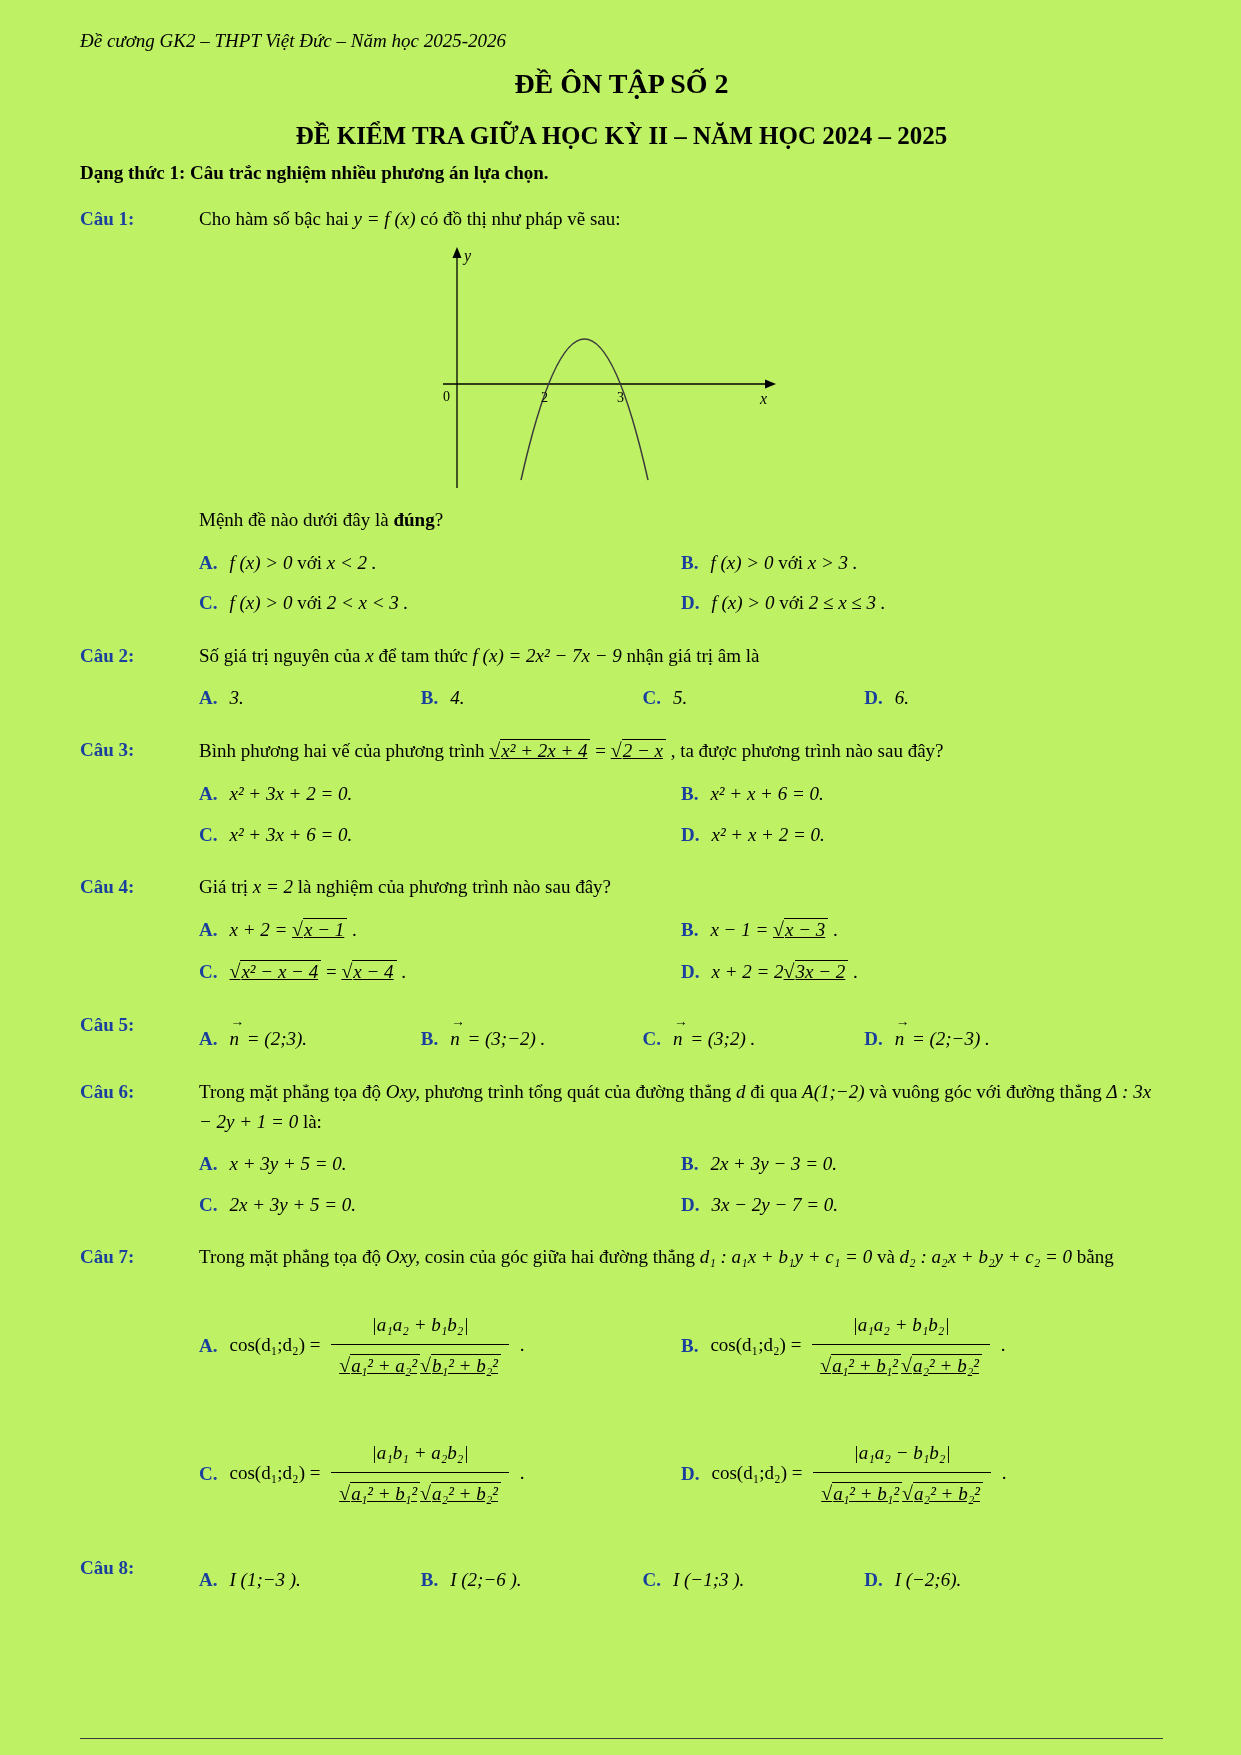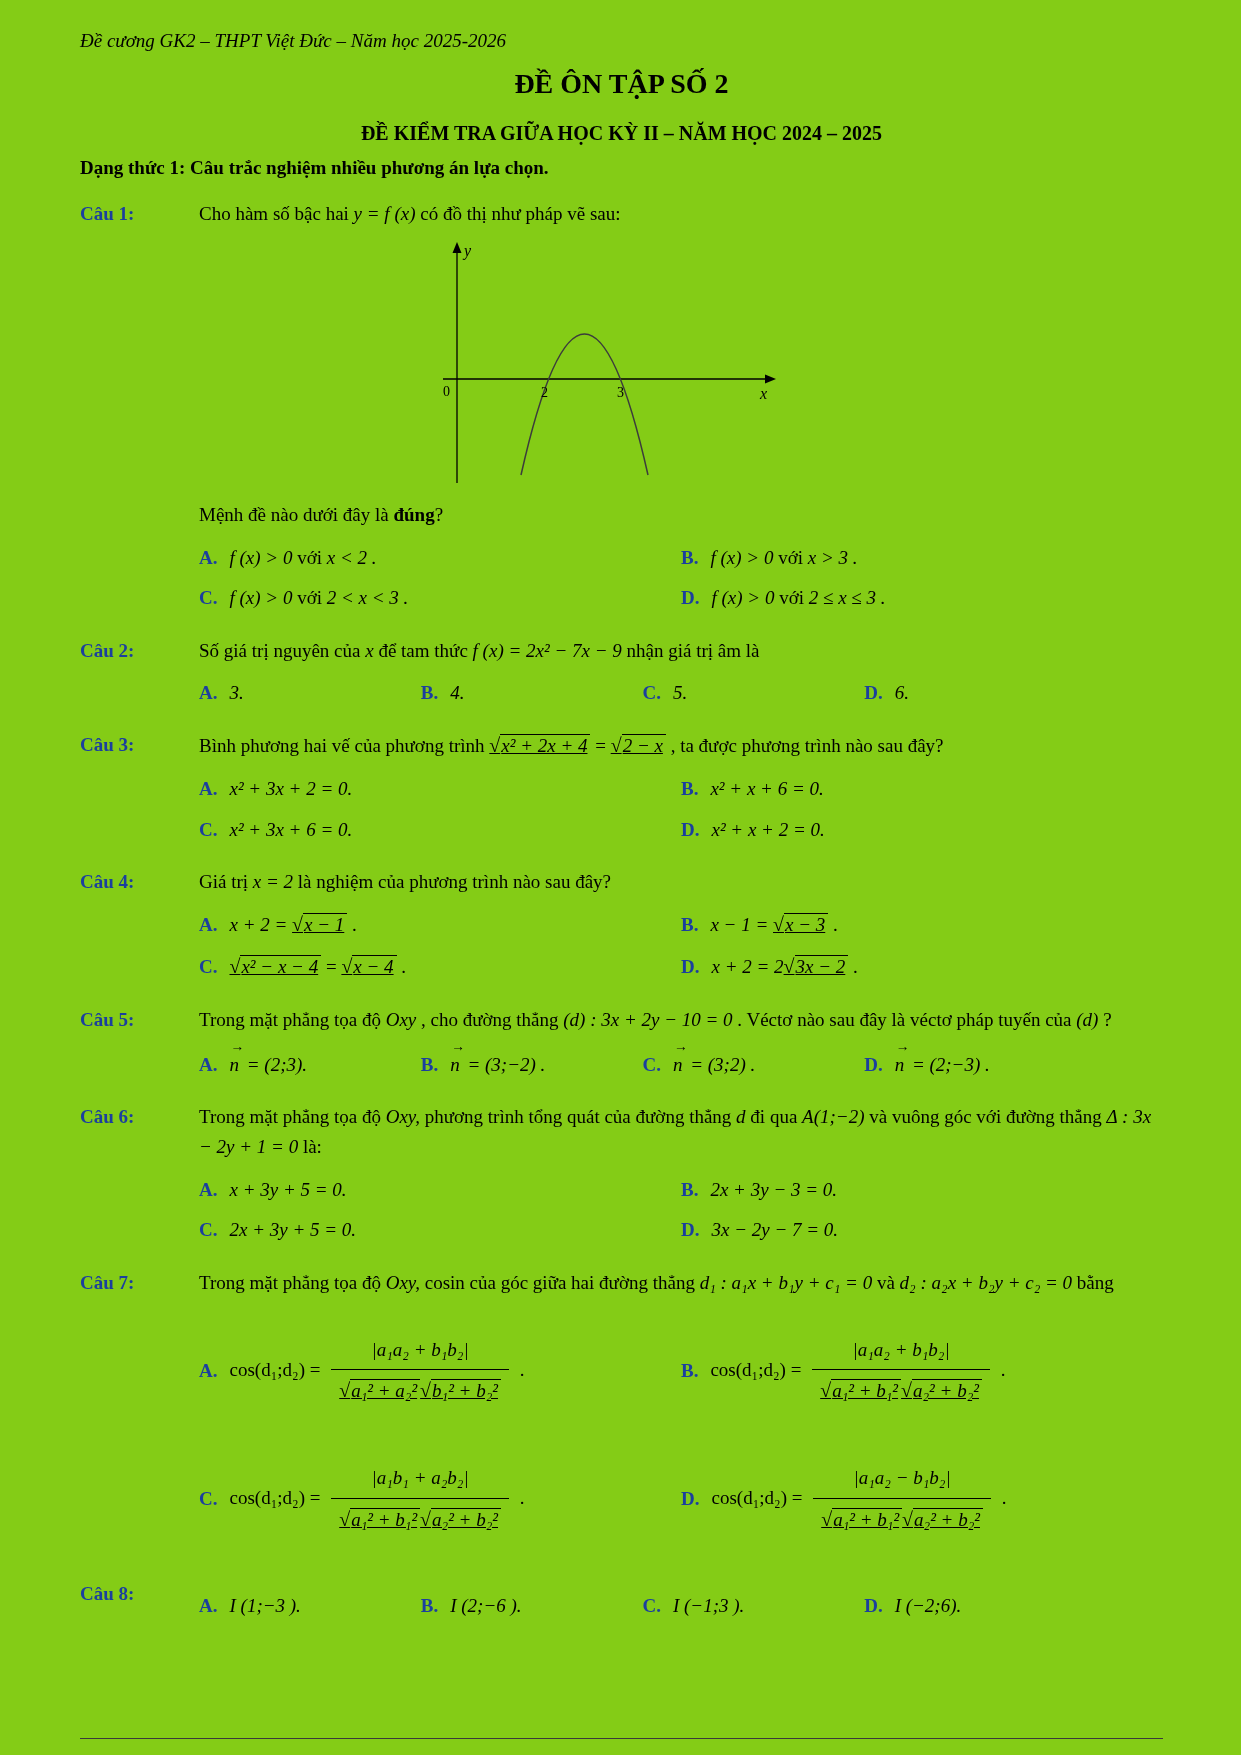--- a/index.html
+++ b/index.html
@@ -1,25 +1,25 @@
 <!DOCTYPE html>
 <html style="--accent: #1b3f9e; --curve: #3c3c3c;"><head>
 <meta charset="utf-8">
 <style>
   :root { --accent:#1b3f9e; --curve:#3c3c3c; }
   * { margin:0; padding:0; box-sizing:border-box; }
   html,body { background:#ffffff; }
   .page {
-    width:1241px; height:1755px; position:relative; background:#84cc16;
+    width:1241px; height:1755px; position:relative; background:#bef264;
     font-family:"Liberation Serif","DejaVu Serif",serif;
     font-size:19px; color:#000; padding:30px 78px 20px 80px; overflow:hidden;
   }
   .doc-header { font-style:italic; margin-bottom:16px; }
   .title { text-align:center; font-weight:700; font-size:28px; margin:14px 0 6px; }
-  .subtitle { text-align:center; font-weight:700; font-size:20px; margin:22px 0 12px; }
+  .subtitle { text-align:center; font-weight:700; font-size:25px; margin:22px 0 12px; }
   .section-heading { font-weight:700; margin:12px 0 2px; }
   .question { display:flex; align-items:flex-start; margin-top:20px;gap:27px; }
   .qlabel { flex:0 0 92px; font-weight:700; color:var(--accent); line-height:1.55; }
   .qbody { flex:1 1 auto; min-width:0; }
   .stem { line-height:1.6; }
   .prompt { margin-top:8px; line-height:1.6; }
   .mi { font-style:italic; }
   .b { font-weight:700;margin-top:44px; }
   .opts { display:flex; flex-wrap:wrap; margin-top:4px; }
   .opt { display:flex; align-items:baseline; line-height:1.6; padding:8px 0 2px; }
@@ -175,23 +175,20 @@
           <span class="olabel">D.</span>
           <span class="otext"><span class="mi">x + 2 = 2</span><span class="sqrt"><span class="rsym">√</span><span class="rcand mi">3x − 2</span></span><span> .</span></span>
         </div>
       </div>
     </div>
   </div>
 
   <div class="question">
     <div class="qlabel">Câu 5:</div>
     <div class="qbody">
-      <div class="stem">
-        <span>Trong mặt phẳng tọa độ </span><span class="mi">Oxy</span><span> , cho đường thẳng </span><span class="mi">(d) : 3x + 2y − 10 = 0</span><span> . Véctơ nào sau đây là véctơ pháp tuyến của </span><span class="mi">(d)</span><span> ?</span>
-      </div>
       <div class="opts cols-4">
         <div class="opt">
           <span class="olabel">A.</span>
           <span class="otext"><span class="vec"><span class="vec-arrow">→</span><span>n</span></span><span class="mi"> = (2;3).</span></span>
         </div>
         <div class="opt">
           <span class="olabel">B.</span>
           <span class="otext"><span class="vec"><span class="vec-arrow">→</span><span>n</span></span><span class="mi"> = (3;−2) .</span></span>
         </div>
         <div class="opt">

